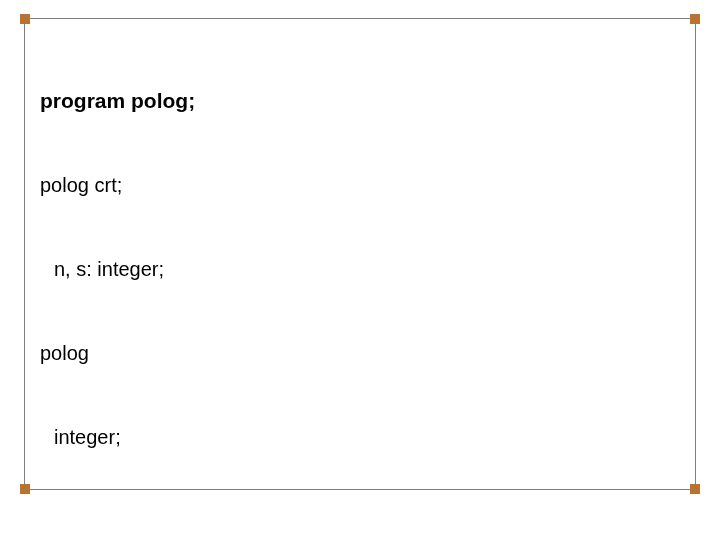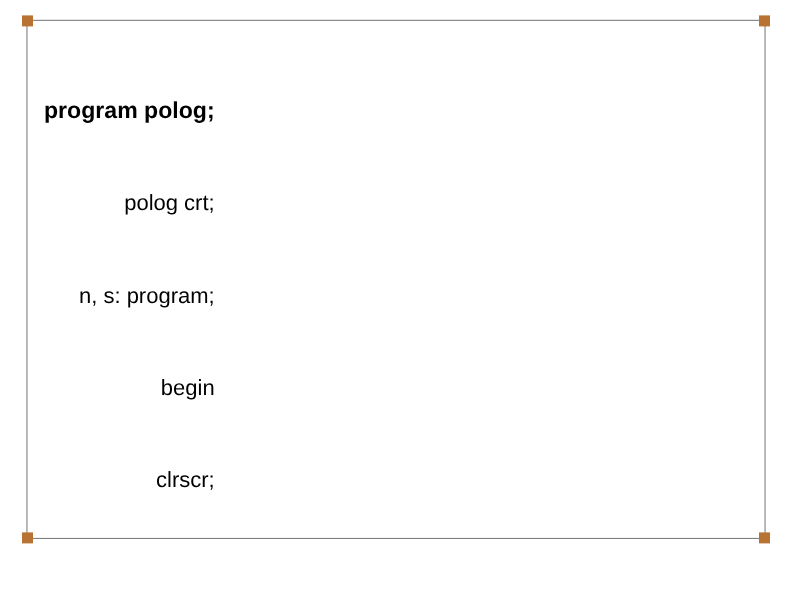--- a/index.html
+++ b/index.html
@@ -40,40 +40,39 @@
       line-height: 1.4;
       color: #000;
       white-space: pre;
     }
     .heading-line {
       font-weight: bold;
       font-size: 21px;
     }
     .codeline {
       display: block;
-      text-align: right;
     }
     .ind1 { padding-left: 14px; }
   </style>
 </head>
 <body>
 
 <div class="content-frame">
   <div class="corner corner-tl"></div>
   <div class="corner corner-tr"></div>
   <div class="corner corner-bl"></div>
   <div class="corner corner-br"></div>
 </div>
 
 <div class="code-block">
   <span class="codeline heading-line">program polog;</span>
   <span class="codeline">polog crt;</span>
-  <span class="codeline ind1">n, s: program;</span>
-  <span class="codeline">begin</span>
-  <span class="codeline ind1">clrscr;</span>
+  <span class="codeline ind1">n, s: integer;</span>
+  <span class="codeline">polog</span>
+  <span class="codeline ind1">integer;</span>
   
   
   
   
   
   
   
   
   
 </div>

